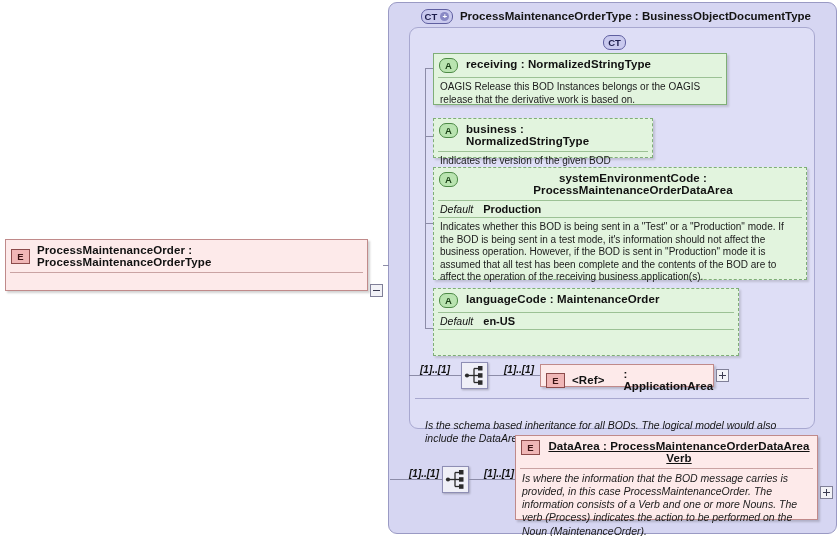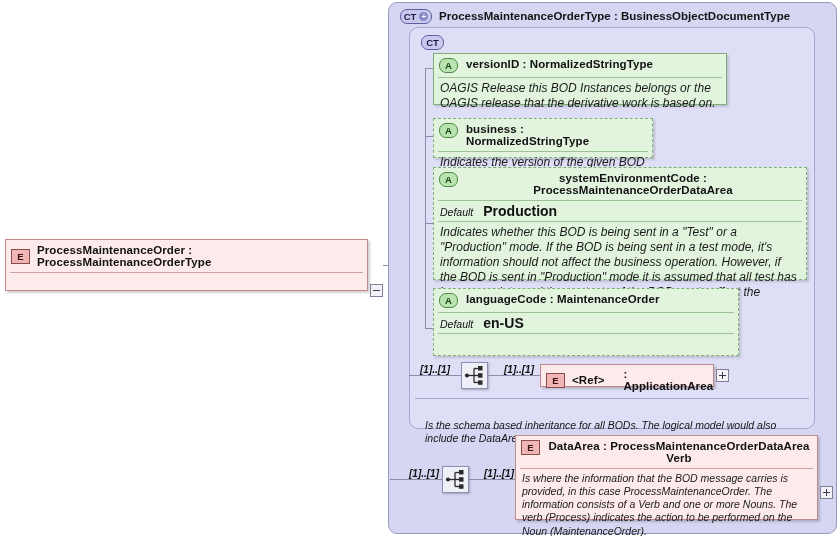--- a/index.html
+++ b/index.html
@@ -16,21 +16,21 @@
     font-size: 11px;
     color: #000000;
   }
   .canvas {
     position: absolute;
     left: 0; top: 0;
     width: 839px; height: 536px;
   }
 
   
-  .abs { position: absolute; box-sizing: border-box; }
+  .abs { position: absolute; box-sizing: border-box; justify-content: center; }
 
   
   .elem-box {
     background: #fdeaea;
     border: 1px solid #c08a8a;
     box-shadow: 2px 2px 2px rgba(0,0,0,0.18);
     box-sizing: border-box;
   }
   .elem-box .hdr {
     display: flex;
@@ -163,26 +163,25 @@
     gap: 10px;
     padding: 2px 6px 2px 6px;
     font-size: 10.5px;
   }
   .attr-box .defrow .dk {
     font-style: italic;
     color: #111;
   }
   .attr-box .defrow .dv {
     font-weight: bold;
-    font-size: 14px;
+    font-size: 11px;
     color: #111;
   }
   .attr-box .desc {
-    font-style: italic;
-    font-size: 12px;
+    font-size: 10px;
     line-height: 1.26;
     padding: 3px 6px 4px 6px;
     color: #1a1a1a;
   }
 
   
   .note-sep {
     height: 1px;
     background: #a8a8cf;
   }
@@ -270,21 +269,21 @@
   <div class="abs line-h" style="left:425px; top:68px; width:8px;"></div>
   <div class="abs line-h" style="left:425px; top:136px; width:8px;"></div>
   <div class="abs line-h" style="left:425px; top:223px; width:8px;"></div>
   <div class="abs line-h" style="left:425px; top:328px; width:8px;"></div>
 
   <div class="abs attr-box" style="left:433px; top:53px; width:294px; height:52px;">
     <div class="hdr">
       <span class="badge badge-a">
         <span>A</span>
       </span>
-      <span class="hdr-title">versionID : NormalizedStringType</span>
+      <span class="hdr-title">receiving : NormalizedStringType</span>
     </div>
     <div class="sep"></div>
     <div class="desc">OAGIS Release this BOD Instances belongs or the OAGIS release that the derivative work is based on.</div>
   </div>
 
   <div class="abs attr-box optional" style="left:433px; top:118px; width:220px; height:40px;">
     <div class="hdr">
       <span class="badge badge-a">
         <span>A</span>
       </span>
@@ -377,21 +376,21 @@
   </div>
 
   <div class="abs line-h" style="left:469px; top:479px; width:50px;"></div>
   <div class="abs card" style="left:484px; top:468px;">[1]..[1]</div>
 
   <div class="abs elem-box" style="left:515px; top:435px; width:303px; height:85px;">
     <div class="hdr" style="align-items:flex-start;">
       <span class="badge badge-e">
         <span>E</span>
       </span>
-      <span class="hdr-title" style="flex:1; text-align:center;"><span>DataArea : ProcessMaintenanceOrderDataArea</span><br><span>Verb</span></span>
+      <span class="hdr-title" style="flex:1; text-align:center;text-decoration:underline;"><span>DataArea : ProcessMaintenanceOrderDataArea</span><br><span>Verb</span></span>
     </div>
     <div class="sep"></div>
     <div class="desc">Is where the information that the BOD message carries is provided, in this case ProcessMaintenanceOrder. The information consists of a Verb and one or more Nouns. The verb (Process) indicates the action to be performed on the Noun (MaintenanceOrder).</div>
   </div>
   <div class="abs toggle plus" style="left:820px; top:473px;"></div>
 
   <div class="abs elem-box" style="left:5px; top:239px; width:363px; height:52px;">
     <div class="hdr">
       <span class="badge badge-e">
         <span>E</span>

